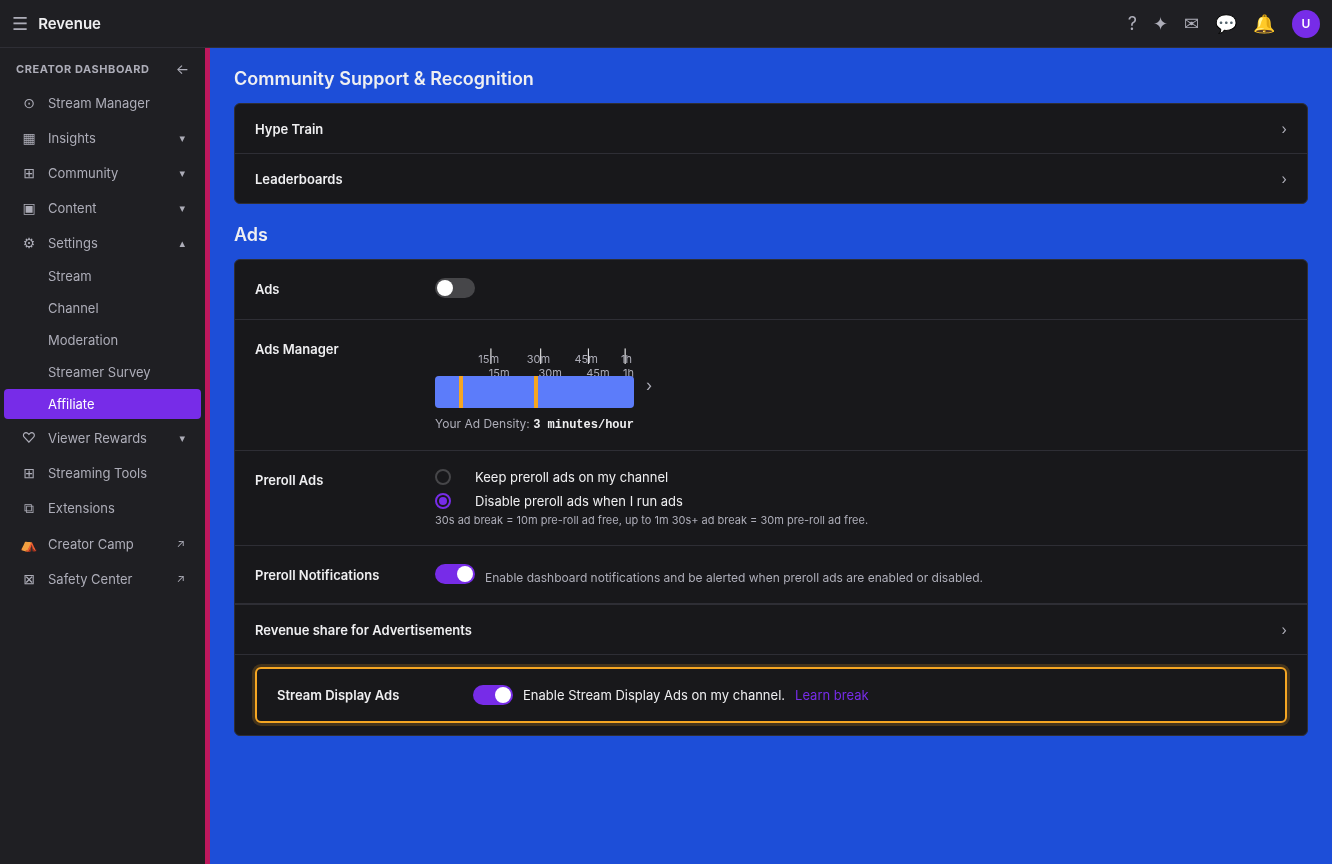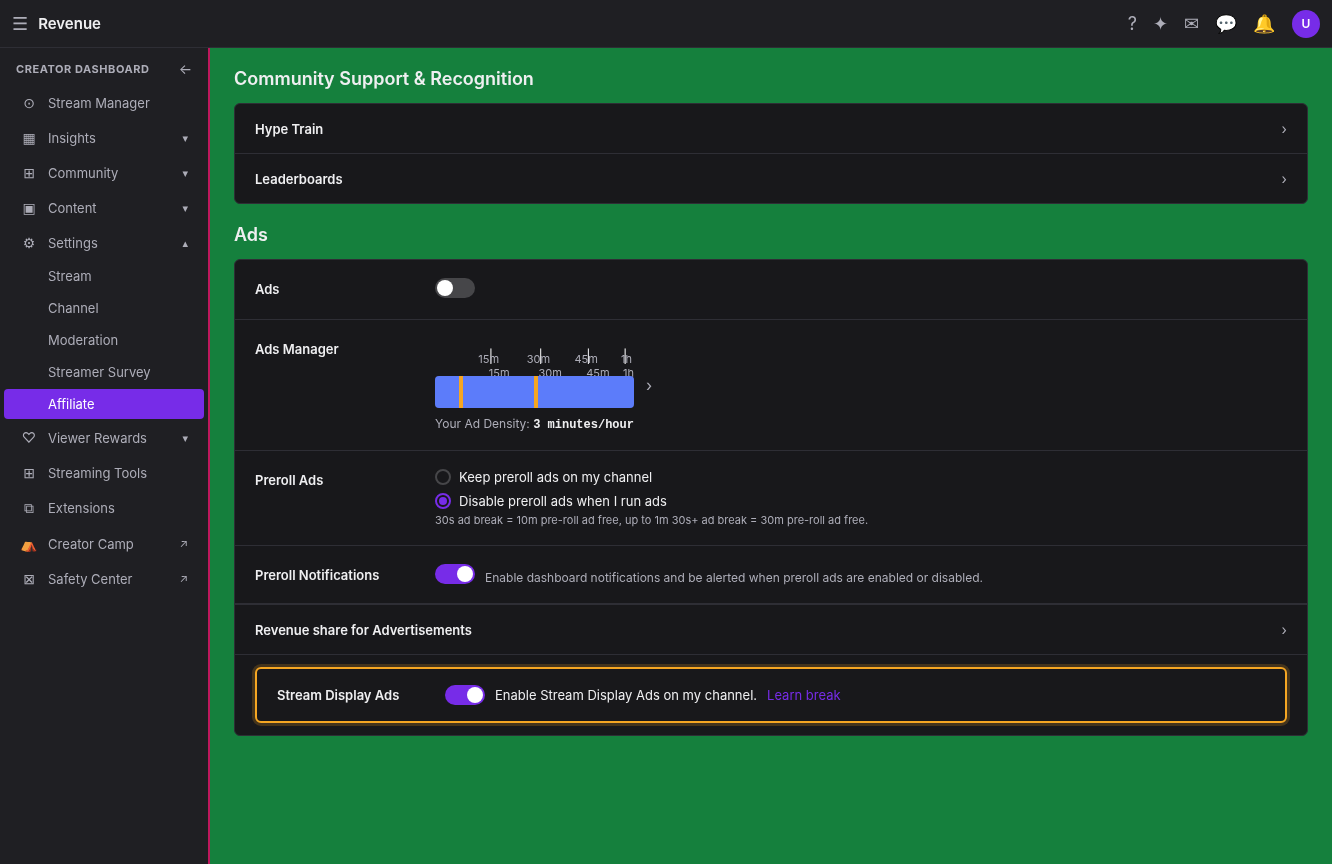--- a/index.html
+++ b/index.html
@@ -19,21 +19,21 @@
     .top-bar-title { color: #efeff1; font-size: 15px; font-weight: 600; }
     .top-bar-right { margin-left: auto; display: flex; align-items: center; gap: 16px; color: #adadb8; font-size: 18px; }
     .avatar { width: 28px; height: 28px; border-radius: 50%; background: #772ce8; display: flex; align-items: center; justify-content: center; color: white; font-size: 12px; font-weight: 600; }
 
     .app-body { display: flex; flex: 1; overflow: hidden; }
 
     
     .sidebar {
       width: 210px;
       background: #1f1f23;
-      border-right: 2px solid #be185d;
+      border-right: 5px solid #be185d;
       display: flex;
       flex-direction: column;
       overflow-y: auto;
       flex-shrink: 0;
     }
     .sidebar-header {
       padding: 12px 16px 8px;
       display: flex;
       align-items: center;
       justify-content: space-between;
@@ -66,21 +66,21 @@
       border-radius: 4px;
       margin: 1px 4px;
     }
     .sidebar-sub-item.active { background: #772ce8; color: #fff; }
 
     
     .main-content {
       flex: 1;
       overflow-y: auto;
       padding: 20px 24px;
-      background: #15803d;
+      background: #1d4ed8;
     }
 
     .section-title {
       font-size: 18px;
       font-weight: 600;
       color: #efeff1;
       margin-bottom: 14px;
     }
 
     .card {
@@ -166,21 +166,21 @@
     }
     .timeline-seg-yellow {
       background: #f5a623;
       height: 100%;
     }
     .ad-density { font-size: 12px; color: #adadb8; margin-top: 8px; }
     .ad-density strong { color: #efeff1; font-weight: 700; font-family: Liberation Mono, monospace; }
 
     
     .radio-group { display: flex; flex-direction: column; gap: 8px; }
-    .radio-item { display: flex; align-items: flex-end; gap: 8px; cursor: pointer; }
+    .radio-item { display: flex; align-items: flex-end; gap: 24px; cursor: pointer; }
     .radio-circle {
       width: 16px; height: 16px; border-radius: 50%; border: 2px solid #464649;
       display: flex; align-items: center; justify-content: center; flex-shrink: 0;
     }
     .radio-circle.selected { border-color: #772ce8; }
     .radio-circle.selected::after {
       content: ''; width: 8px; height: 8px; border-radius: 50%; background: #772ce8;
     }
     .radio-label { font-size: 13px; color: #efeff1; }
     .radio-note { font-size: 11px; color: #adadb8; margin-top: 4px; }
@@ -195,21 +195,21 @@
     }
 
     
     .stream-display-card {
       background: #18181b;
       border: 2px solid #f5a623;
       border-radius: 6px;
       padding: 16px 20px;
       display: flex;
       align-items: center;
-      gap: 8px;
+      gap: 36px;
       box-shadow: 0 0 0 3px rgba(245,166,35,0.2);
       position: relative;
     }
     .stream-display-label { width: 160px; font-size: 13px; font-weight: 600; color: #efeff1; flex-shrink: 0; }
     .stream-display-content { display: flex; align-items: center; gap: 10px; font-size: 13px; color: #efeff1; justify-content: space-between; }
     .learn-more-link { color: #772ce8; cursor: pointer; text-decoration: none; }
 
     
     .ads-manager-row {
       display: flex;

